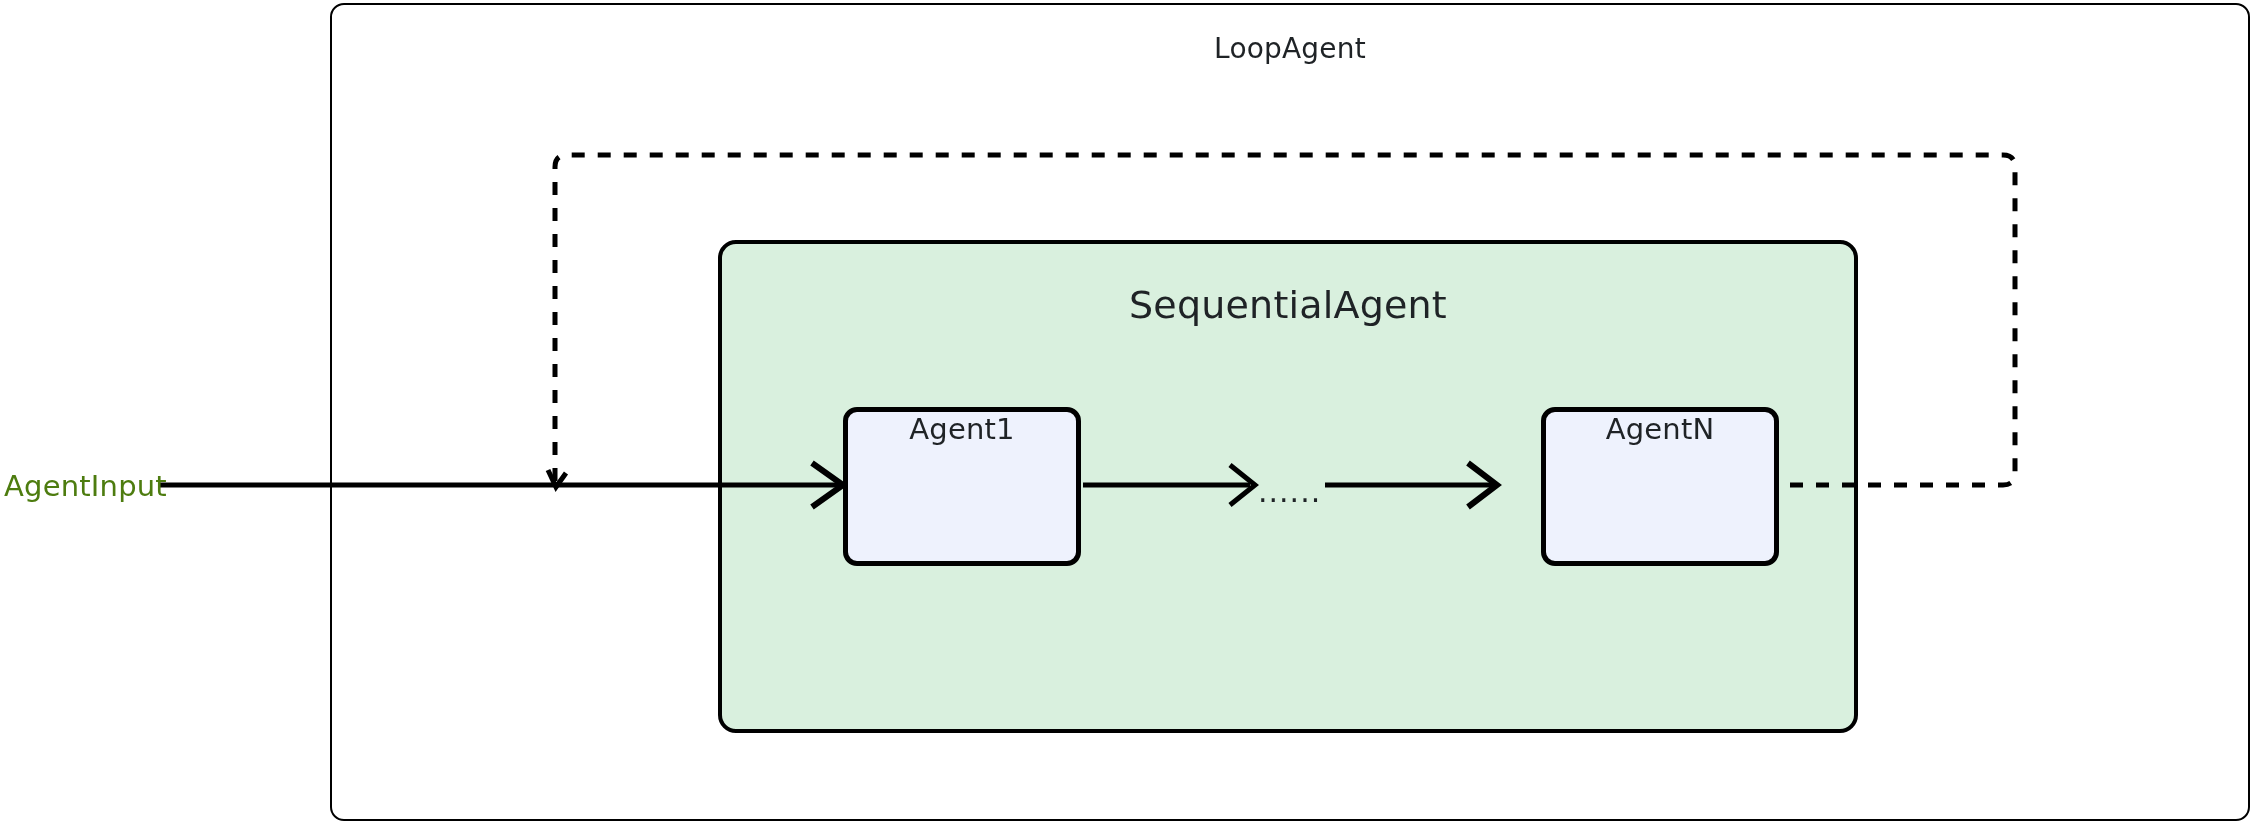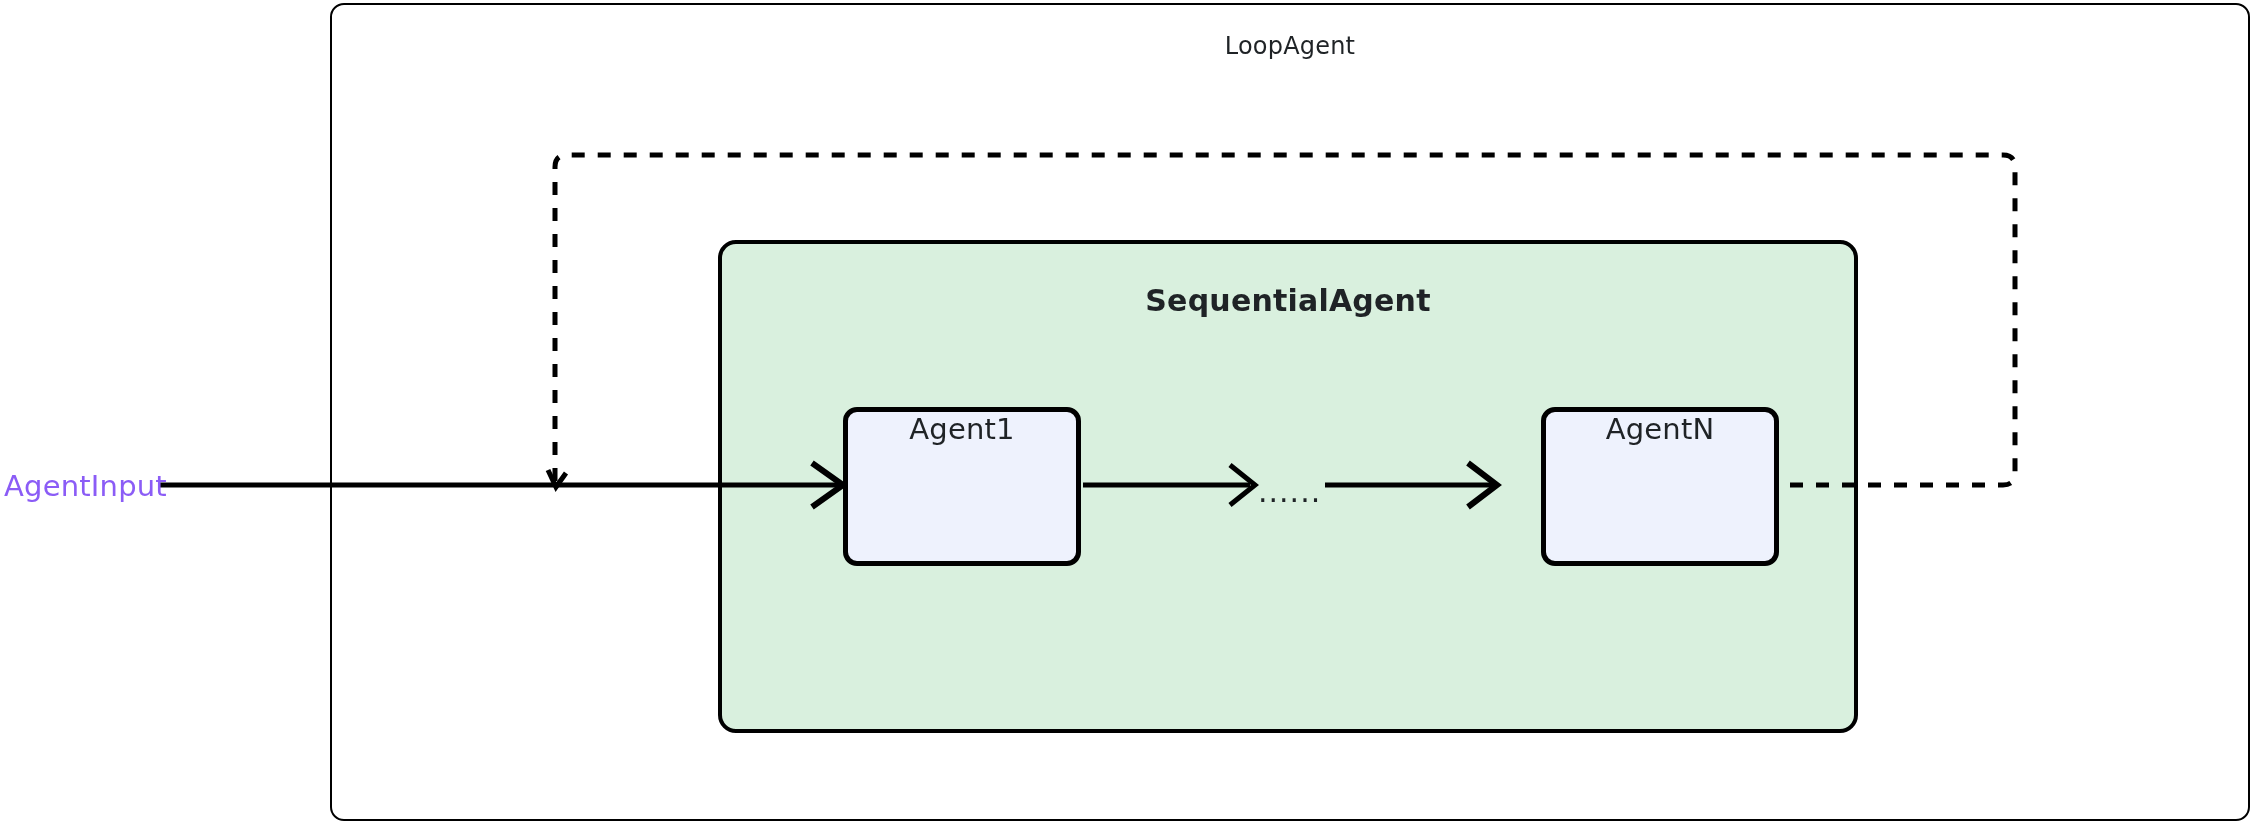--- a/index.html
+++ b/index.html
@@ -33,21 +33,21 @@
     border: 2.5px solid #000000;
     border-radius: 14px;
     background: transparent;
   }
   .loop-agent-title {
     position: absolute;
     left: 330px;
     top: 32px;
     width: 1920px;
     text-align: center;
-    font-size: 24px;
+    font-size: 28px;
     color: #1f2326;
     letter-spacing: 0.2px;
     white-space: nowrap;
   }
 
   
   .sequential-agent-box {
     position: absolute;
     left: 718px;
     top: 240px;
@@ -57,25 +57,24 @@
     border: 4.5px solid #000000;
     border-radius: 18px;
     background: #d9f0de;
   }
   .sequential-agent-title {
     position: absolute;
     left: 718px;
     top: 283px;
     width: 1140px;
     text-align: center;
-    font-size: 30px;
-    color: #1f2326;
-    letter-spacing: 0.2px;
-    white-space: nowrap;
-    font-weight: bold;
+    font-size: 38px;
+    color: #1f2326;
+    letter-spacing: 0.2px;
+    white-space: nowrap;
   }
 
   
   .agent-node {
     position: absolute;
     top: 407px;
     width: 238px;
     height: 159px;
     box-sizing: border-box;
     border: 5px solid #000000;
@@ -93,21 +92,21 @@
   }
   #agent-node-1 { left: 843px; }
   #agent-node-n { left: 1497px; margin-left: 44px; }
 
   
   .agent-input-label {
     position: absolute;
     left: 4px;
     top: 469px;
     font-size: 29px;
-    color: #8b5cf6;
+    color: #4d7c0f;
     letter-spacing: 0.2px;
     white-space: nowrap;
   }
 
   
   .ellipsis-dots {
     position: absolute;
     left: 1258px;
     top: 477px;
     font-size: 30px;

